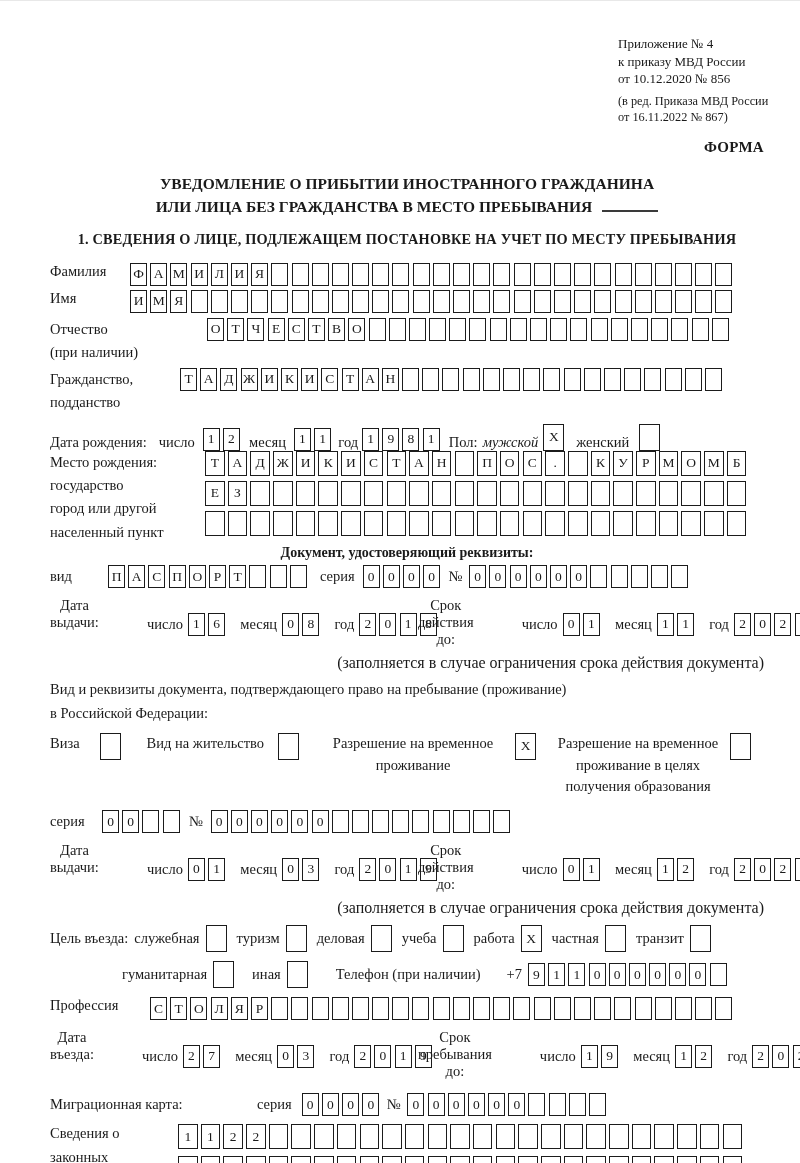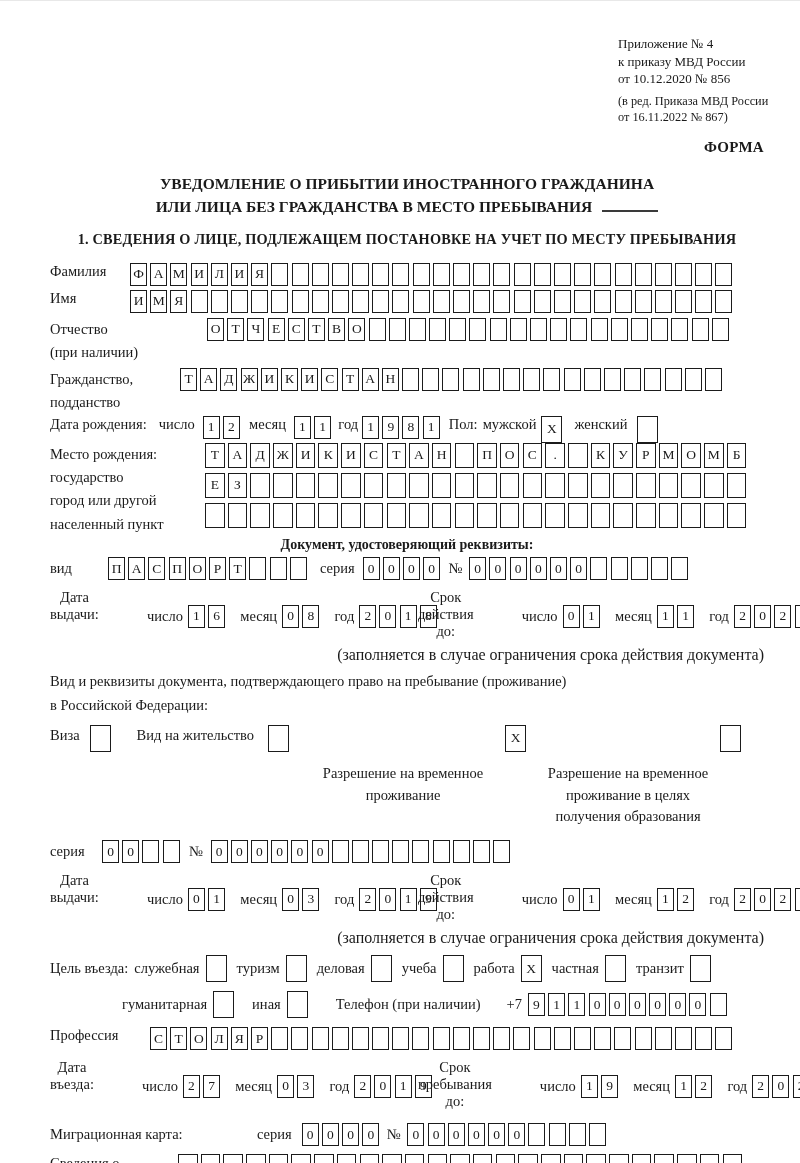--- a/index.html
+++ b/index.html
@@ -38,21 +38,21 @@
   .dgroup .dheading{text-align:center;margin-bottom:3px;}
   .drow{display:flex;align-items:center;}
   .drow .dl{margin-right:5px;}
   .drow .cells{margin-right:12px;}
   .note{font-size:16px;text-align:right;margin-top:3px;}
   .lblcol div{line-height:1.62;}
   .stack .cells{margin-bottom:5px;}
   .visa-row{display:flex;margin-top:8px;align-items:flex-start;}
   .visa-opt{display:flex;align-items:flex-start;}
   .visa-lbl{line-height:1.5;}
-  .center-lbl{text-align:center;margin-top:38px;}
+  .center-lbl{text-align:center;}
   .opt{display:inline-flex;align-items:center;}
   .opt .lbl{margin-right:6px;}
 </style>
 </head>
 <body>
 
 <div class="page">
 
   <div class="hdr">
     <div>Приложение № 4</div>
@@ -208,41 +208,41 @@
         <span class="cell"></span>
         <span class="cell"></span>
         <span class="cell"></span>
         <span class="cell"></span>
         <span class="cell"></span>
         <span class="cell"></span>
         <span class="cell"></span>
       </span>
   </div>
 
-  <div class="row" style="margin-top:1px;align-items:flex-start;">
+  <div class="row" style="margin-top:9px;align-items:flex-end;">
     <span class="lbl">Дата рождения:</span>
     <span class="lbl" style="margin-left:12px;margin-right:8px;">число</span>
     <span class="cells">
         <span class="cell">1</span>
         <span class="cell">2</span>
       </span>
     <span class="lbl" style="margin-left:6px;margin-right:8px;">месяц</span>
     <span class="cells">
         <span class="cell">1</span>
         <span class="cell">1</span>
       </span>
     <span class="lbl" style="margin-left:4px;margin-right:4px;">год</span>
     <span class="cells">
         <span class="cell">1</span>
         <span class="cell">9</span>
         <span class="cell">8</span>
         <span class="cell">1</span>
       </span>
     <span class="lbl" style="margin-left:6px;">Пол:</span>
-    <span class="lbl" style="margin-left:5px;margin-right:5px;">мужской</span>
+    <span class="lbl" style="margin-left:5px;margin-right:5px;font-style:italic;">мужской</span>
     <span class="cells box">
         <span class="cell">X</span>
       </span>
     <span class="lbl" style="margin-left:12px;margin-right:10px;">женский</span>
     <span class="cells box">
         <span class="cell"></span>
       </span>
   </div>
 
   <div class="row" style="">
@@ -421,21 +421,21 @@
   </div>
   <div class="note">(заполняется в случае ограничения срока действия документа)</div>
 
   <div style="margin-top:6px;line-height:1.6;">
     <div>Вид и реквизиты документа, подтверждающего право на пребывание (проживание)</div>
     <div>в Российской Федерации:</div>
   </div>
 
   <div class="visa-row">
     <div class="visa-opt">
-      <span class="visa-lbl" style="margin-right:10px;">Виза</span>
+      <span class="visa-lbl" style="margin-right:20px;">Виза</span>
       <span class="cells box">
           <span class="cell"></span>
         </span>
     </div>
     <div class="visa-opt" style="margin-left:26px;">
       <span class="visa-lbl" style="margin-right:14px;">Вид на жительство</span>
       <span class="cells box">
           <span class="cell"></span>
         </span>
     </div>

